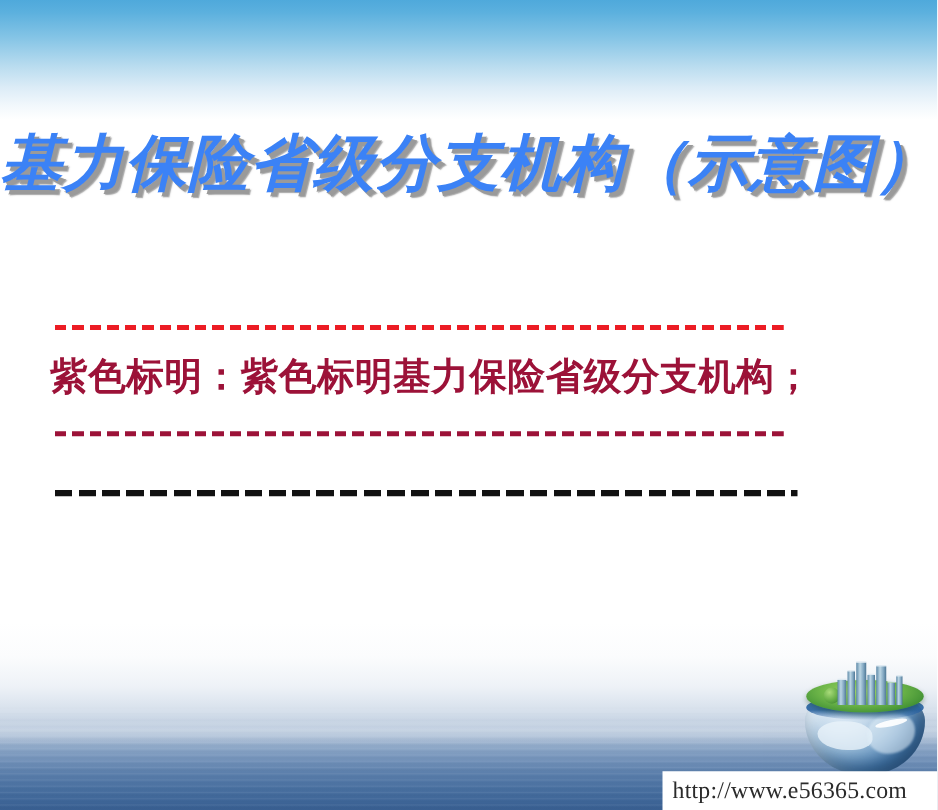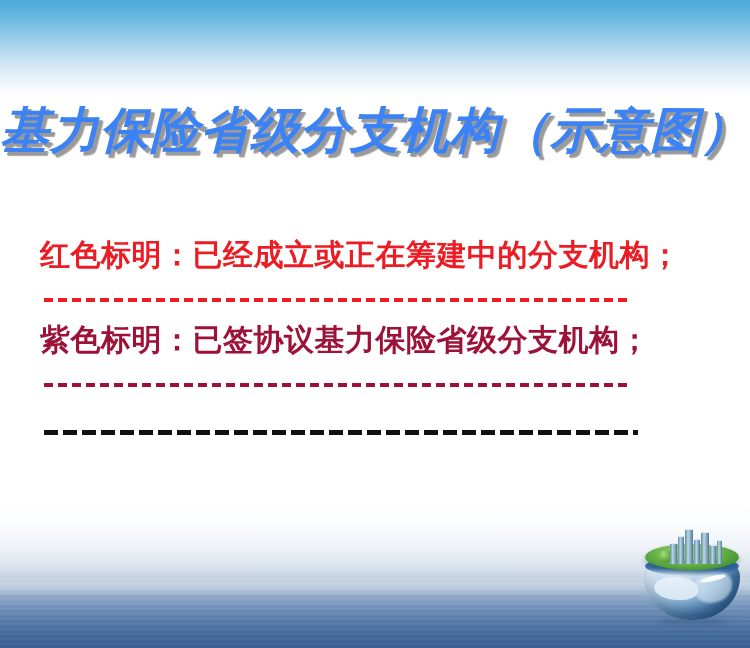--- a/index.html
+++ b/index.html
@@ -262,29 +262,28 @@
 
   <div class="sky-band"></div>
   <div class="water-band"></div>
   <div class="water-ripples"></div>
   <div class="water-glint"></div>
 
   <div class="title">基力保险省级分支机构（示意图）</div>
 
   <div class="body-block">
 
-    <div class="line line-red"><span class="lead">红色标明：</span><span>已经成立或正在筹建中的分支机构；</span></div>
 
     <div class="gap-a"></div>
     <div class="divider">
         <i class="div-red"></i>
       </div>
     <div class="gap-b"></div>
 
-    <div class="line line-purple"><span class="lead">紫色标明：</span><span>已签协议</span><span>基力保险省级分支机构；</span></div>
+    <div class="line line-purple"><span class="lead">紫色标明：</span><span>紫色标明</span><span>基力保险省级分支机构；</span></div>
 
     <div class="gap-a"></div>
     <div class="divider">
         <i class="div-purple"></i>
       </div>
     <div class="gap-c"></div>
 
 
     <div class="gap-a"></div>
     <div class="divider">
@@ -304,14 +303,17 @@
       <span style="left:8px;  width:6px;  height:27px;"></span>
       <span style="left:15px; width:8px;  height:34px;"></span>
       <span style="left:24px; width:6px;  height:24px;"></span>
       <span style="left:31px; width:8px;  height:31px;"></span>
       <span style="left:40px; width:6px;  height:18px;"></span>
       <span style="left:47px; width:5px;  height:23px;"></span>
     </div>
     <div class="highlight"></div>
   </div>
 
+  <div class="watermark">
+    <span>http://www.e56365.com</span>
+  </div>
 
 </div>
 
 </body></html>

